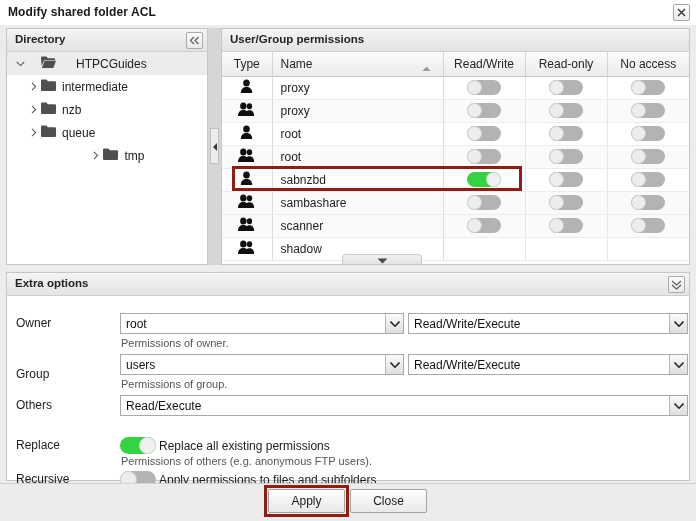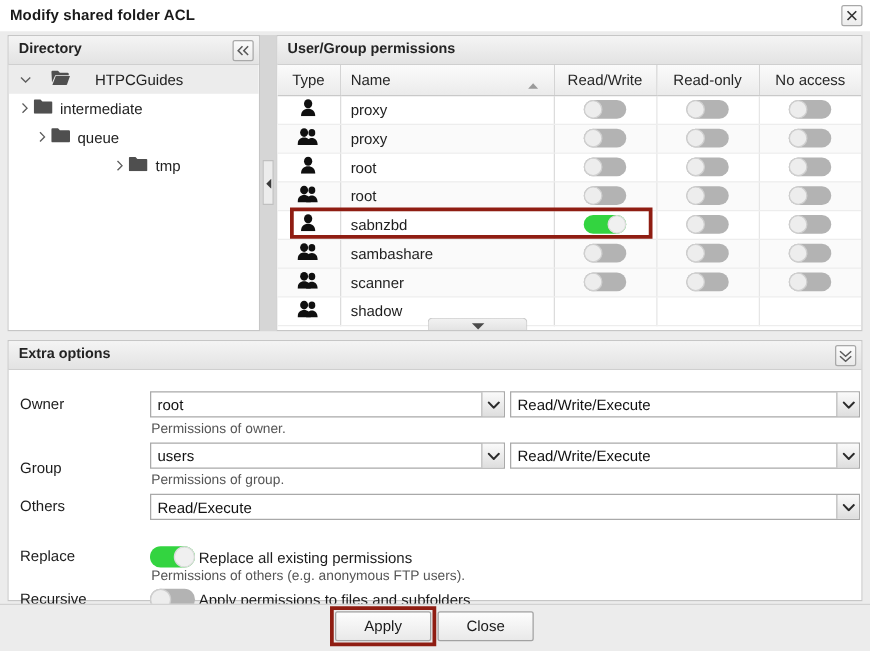--- a/index.html
+++ b/index.html
@@ -304,30 +304,41 @@
             <svg width="9" height="6" viewBox="0 0 9 6">
               <path d="M0.8 1 L4.5 4.6 L8.2 1" stroke="#5e5e5e" stroke-width="1.1" fill="none"></path>
             </svg>
           </span>
           <span class="folder"><svg width="15" height="12" viewBox="0 0 15 12">
               <path d="M0 1.5 A1 1 0 0 1 1 0.5 H5.4 L6.9 2.2 H13 A1 1 0 0 1 14 3.2 V4.2 H3.2 L0.6 10 Z" fill="#4f4f4f"></path>
               <path d="M3.6 4.8 H15 L12.6 11.6 A0.6 0.6 0 0 1 12 12 H0.9 Z" fill="#4f4f4f"></path>
             </svg></span>
           <span class="tree-label">HTPCGuides</span>
         </div>
-        <div class="tree-row" style="padding-left: 6px;">
+        <div class="tree-row" style="padding-left: 20px;">
           <span class="tw">
             <svg width="6" height="9" viewBox="0 0 6 9">
               <path d="M1 0.8 L4.6 4.5 L1 8.2" stroke="#5e5e5e" stroke-width="1.1" fill="none"></path>
             </svg>
           </span>
           <span class="folder"><svg width="15" height="12" viewBox="0 0 15 12">
               <path d="M0 1.5 A1 1 0 0 1 1 0.5 H5.4 L6.9 2.2 H14 A1 1 0 0 1 15 3.2 V11 A1 1 0 0 1 14 12 H1 A1 1 0 0 1 0 11 Z" fill="#4f4f4f"></path>
             </svg></span>
           <span class="tree-label">intermediate</span>
+        </div>
+        <div class="tree-row" style="padding-left: 20px;">
+          <span class="tw">
+            <svg width="6" height="9" viewBox="0 0 6 9">
+              <path d="M1 0.8 L4.6 4.5 L1 8.2" stroke="#5e5e5e" stroke-width="1.1" fill="none"></path>
+            </svg>
+          </span>
+          <span class="folder"><svg width="15" height="12" viewBox="0 0 15 12">
+              <path d="M0 1.5 A1 1 0 0 1 1 0.5 H5.4 L6.9 2.2 H14 A1 1 0 0 1 15 3.2 V11 A1 1 0 0 1 14 12 H1 A1 1 0 0 1 0 11 Z" fill="#4f4f4f"></path>
+            </svg></span>
+          <span class="tree-label">nzb</span>
         </div>
         <div class="tree-row" style="padding-left: 20px;">
           <span class="tw">
             <svg width="6" height="9" viewBox="0 0 6 9">
               <path d="M1 0.8 L4.6 4.5 L1 8.2" stroke="#5e5e5e" stroke-width="1.1" fill="none"></path>
             </svg>
           </span>
           <span class="folder"><svg width="15" height="12" viewBox="0 0 15 12">
               <path d="M0 1.5 A1 1 0 0 1 1 0.5 H5.4 L6.9 2.2 H14 A1 1 0 0 1 15 3.2 V11 A1 1 0 0 1 14 12 H1 A1 1 0 0 1 0 11 Z" fill="#4f4f4f"></path>
             </svg></span>

